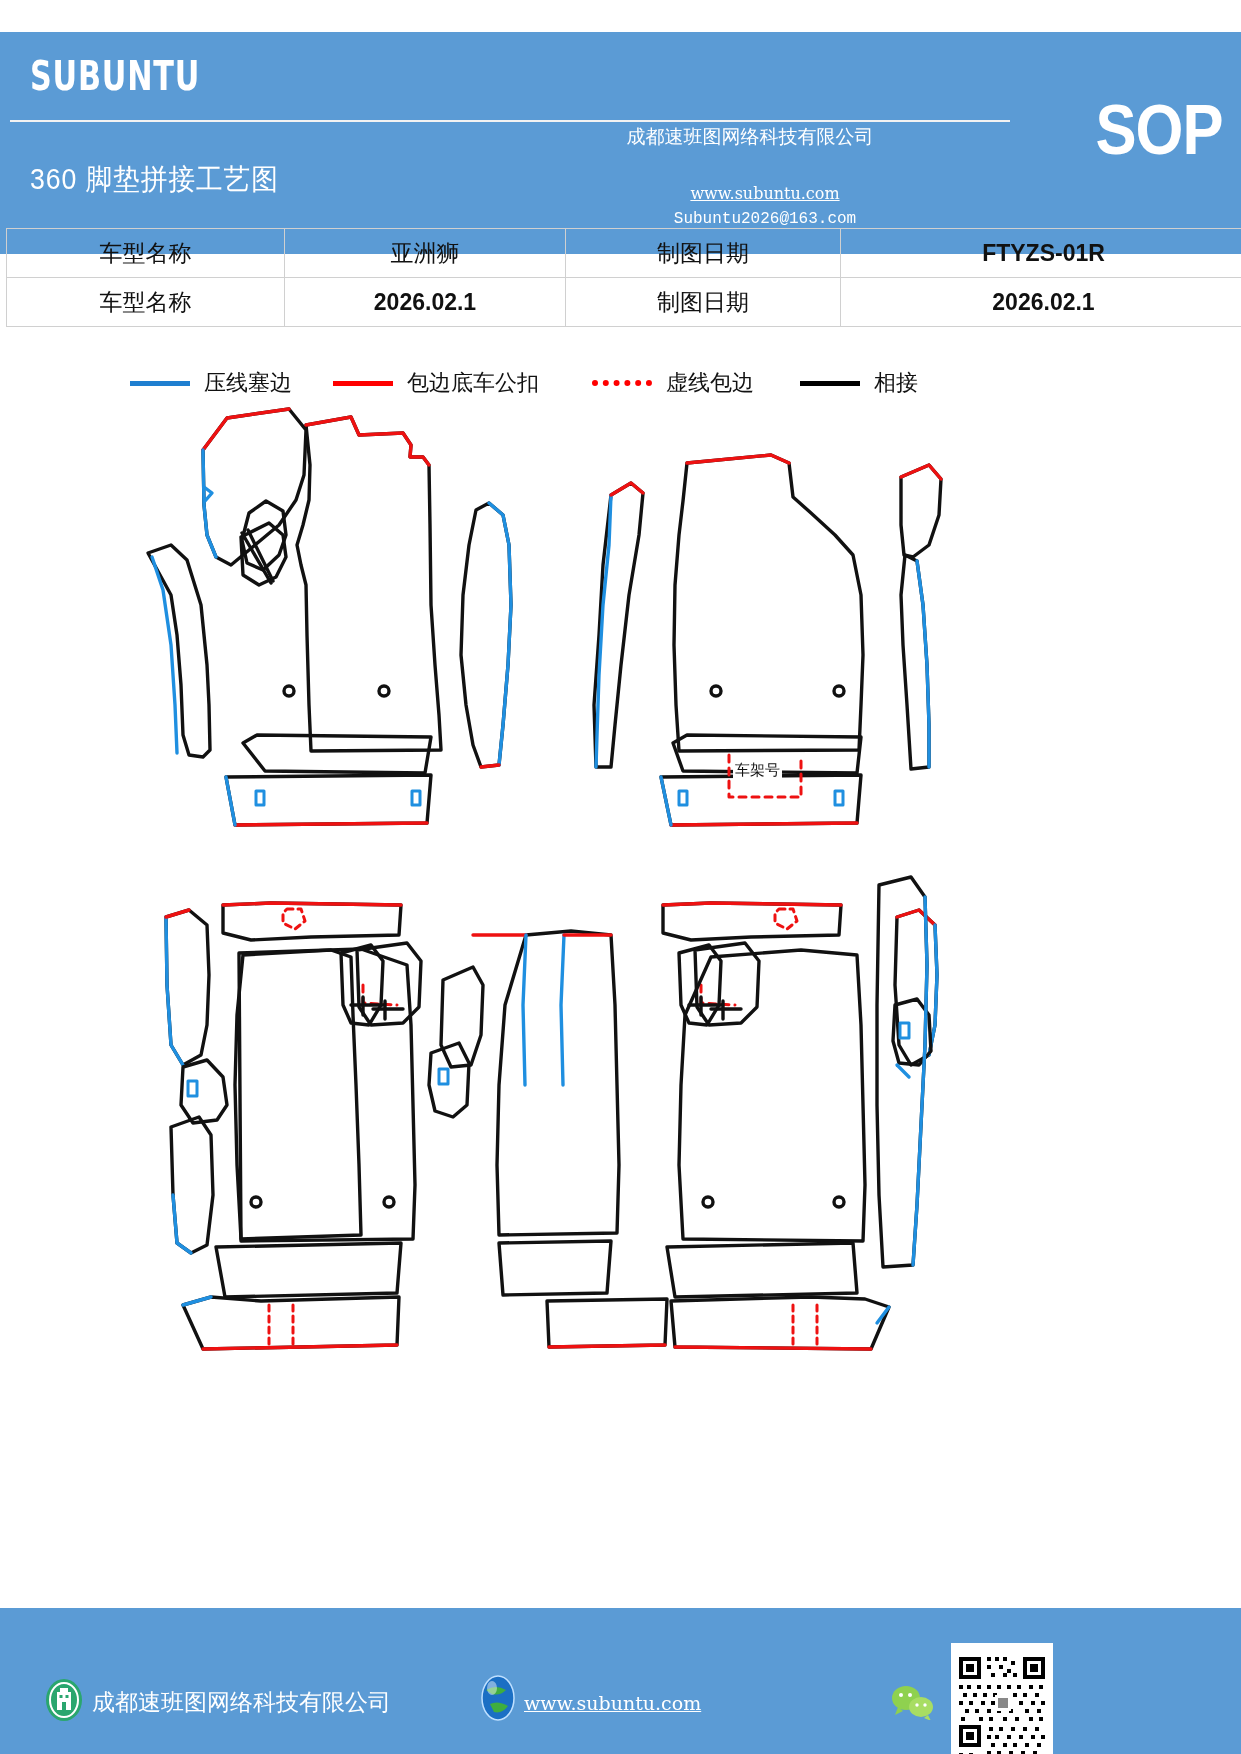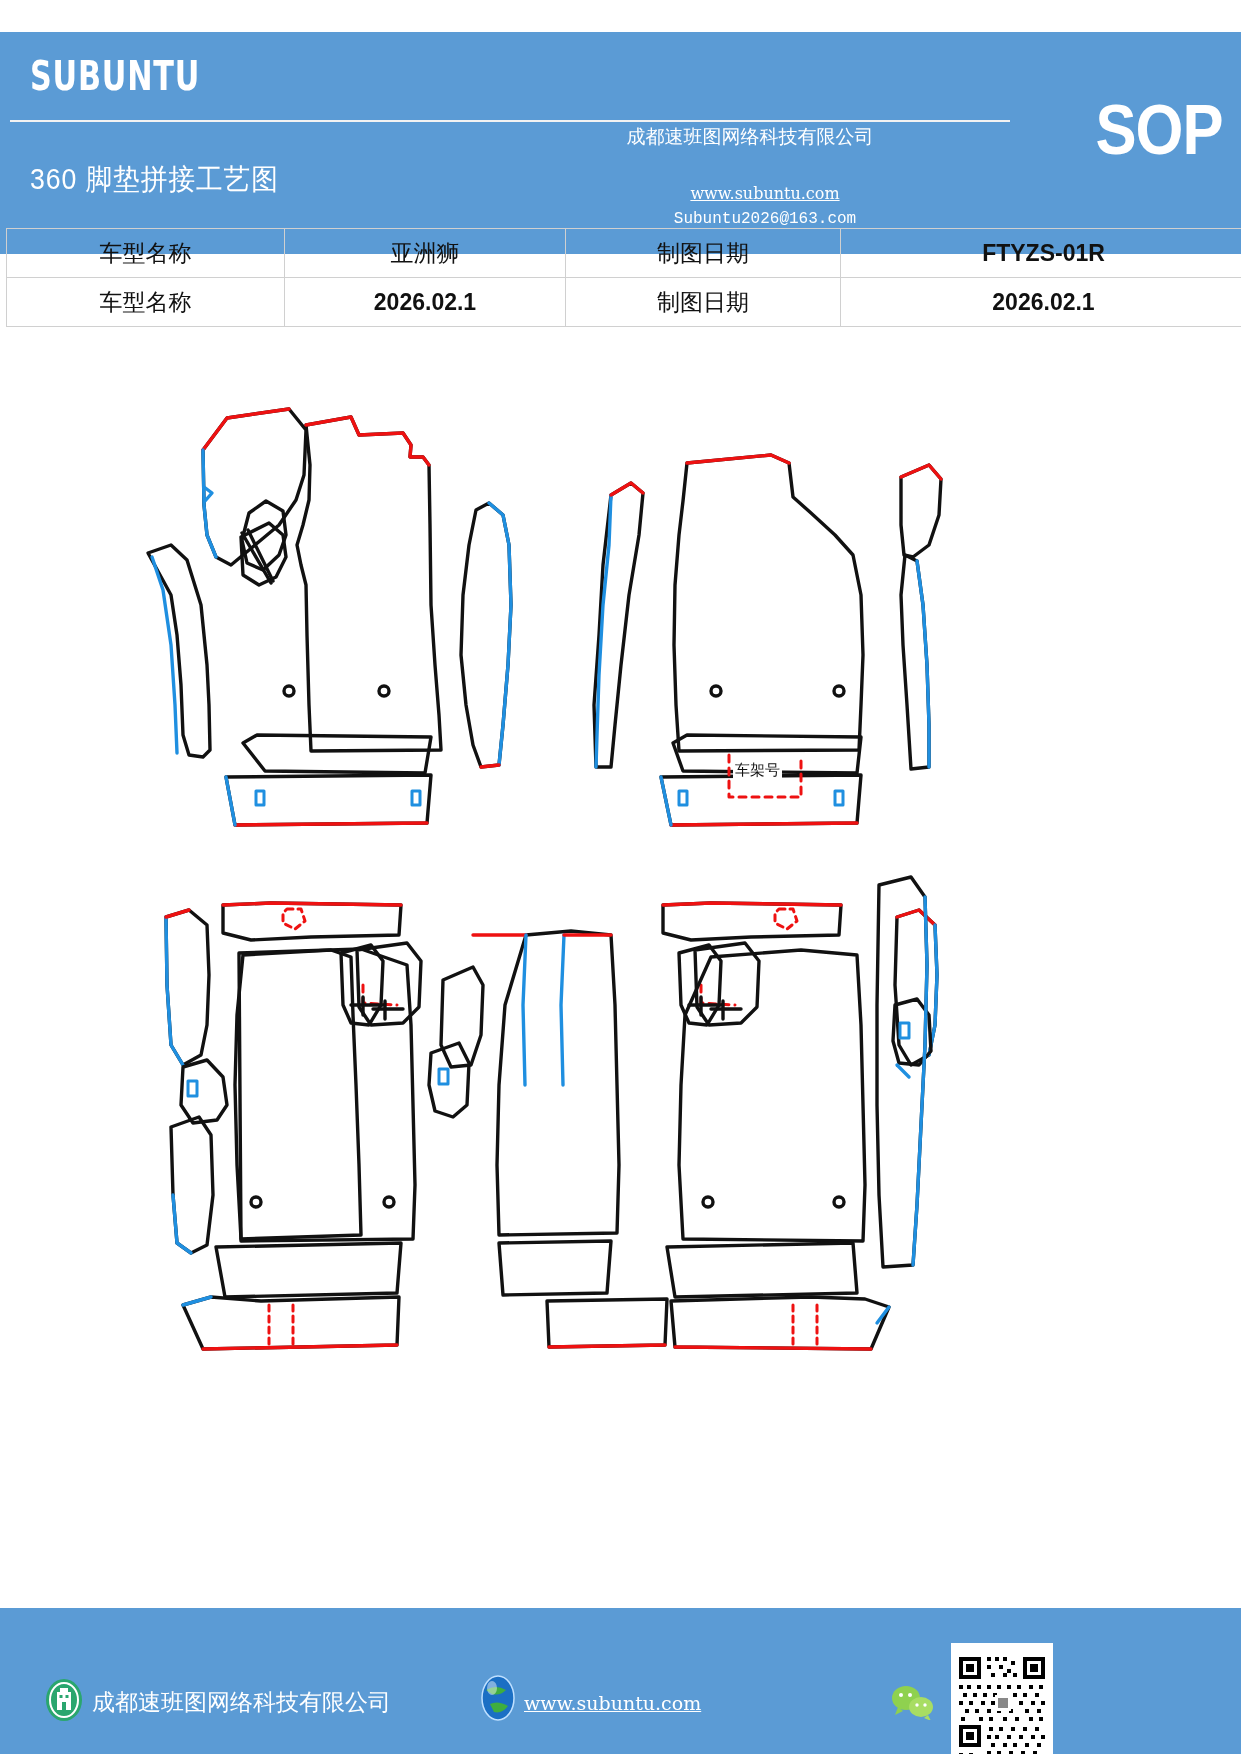--- a/index.html
+++ b/index.html
@@ -151,20 +151,38 @@
     </tr>
     <tr>
       <td class="c1">车型名称</td>
       <td class="c2 val-bold">2026.02.1</td>
       <td class="c3">制图日期</td>
       <td class="c4 val-bold">2026.02.1</td>
     </tr>
   </tbody>
     </table>
 
+  <div class="legend">
+    <div class="leg-item" style="left:130px;top:8px;">
+      <span class="leg-line" style="background:#1f7fd0;"></span>
+      <span class="leg-text">压线塞边</span>
+    </div>
+    <div class="leg-item" style="left:333px;top:8px;">
+      <span class="leg-line" style="background:#ff0000;"></span>
+      <span class="leg-text">包边底车公扣</span>
+    </div>
+    <div class="leg-item" style="left:592px;top:8px;">
+      <span class="leg-dotted"></span>
+      <span class="leg-text">虚线包边</span>
+    </div>
+    <div class="leg-item" style="left:800px;top:8px;">
+      <span class="leg-line" style="background:#000000;"></span>
+      <span class="leg-text">相接</span>
+    </div>
+  </div>
 
   <div class="drawing">
     <svg viewBox="0 0 1241 1035" xmlns="http://www.w3.org/2000/svg">
       <g fill="none" stroke="#111111" stroke-width="3.4" stroke-linecap="round" stroke-linejoin="round">
 
         <g>
           <path d="M192,45 L216,13 L278,4 L295,25 L293,70 L285,95 L268,120 L250,135
                    L232,150 L220,160 L205,152 L196,130 L193,100 Z"></path>
           <path stroke="#ee1111" d="M192,45 L216,13 L278,4"></path>
           <path stroke="#1f8fe0" d="M192,45 L193,100 L196,130 L205,152"></path>

